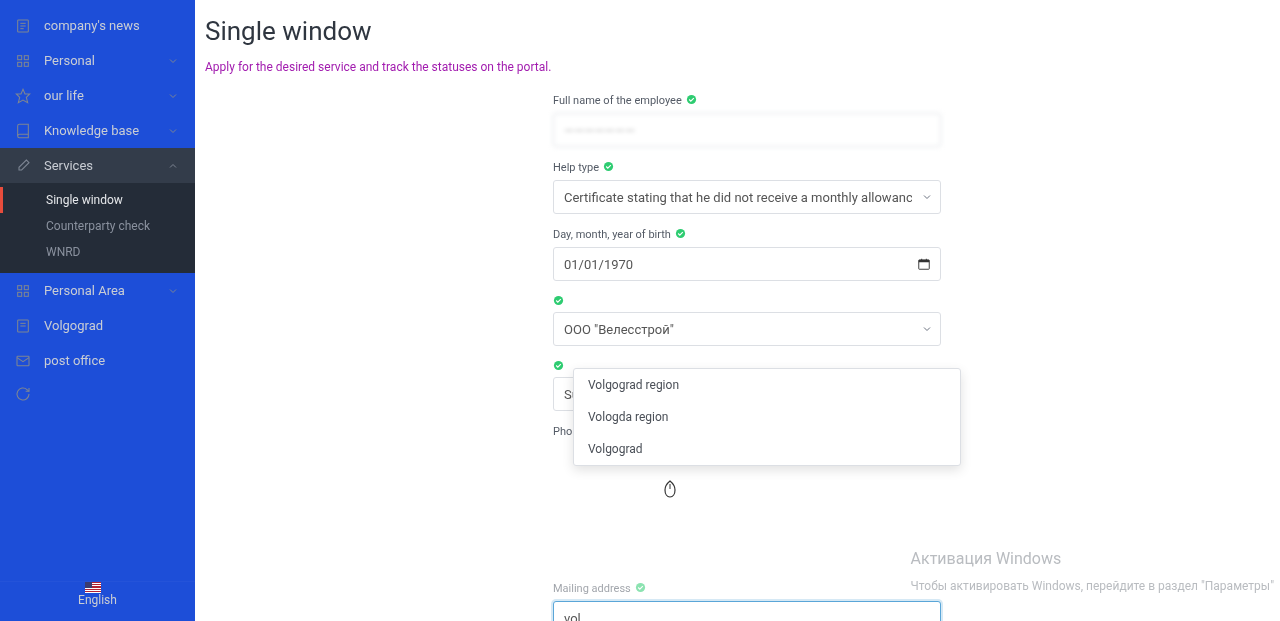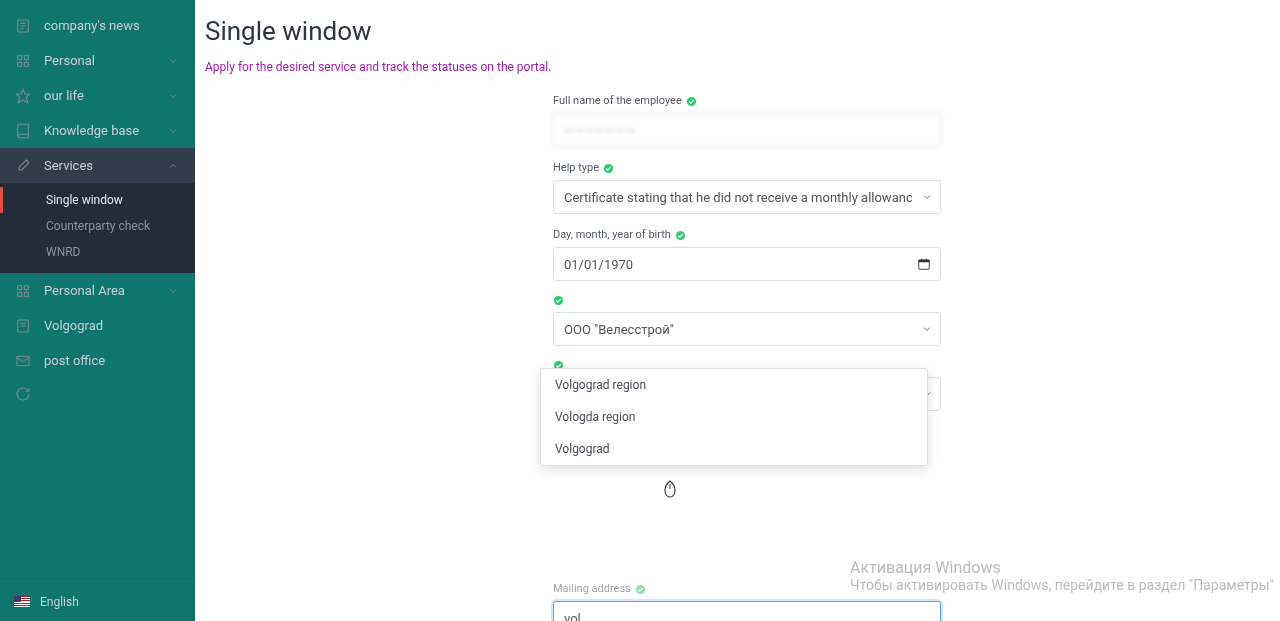--- a/index.html
+++ b/index.html
@@ -1,64 +1,64 @@
 <!DOCTYPE html>
 <html><head>
 <meta charset="utf-8">
 <style>
   * { box-sizing: border-box; margin: 0; padding: 0; font-family: -apple-system, BlinkMacSystemFont, "Segoe UI", Roboto, Arial, sans-serif; }
   body { display: flex; height: 621px; width: 1280px; overflow: hidden; background: #fff; color: #333; }
 
   
-  .sidebar { width: 195px; background: #0f766e; color: #aeb4bf; display: flex; flex-direction: column; font-size: 13px; position: relative; }
+  .sidebar { width: 195px; background: #1d4ed8; color: #aeb4bf; display: flex; flex-direction: column; font-size: 13px; position: relative; }
   .side-top { height: 8px; }
   .side-item { display: flex; align-items: center; height: 35px; padding: 0 14px; cursor: pointer; color: #c9cdd4; }
   .side-item.active { background: #333c4a; }
   .side-icon { width: 18px; height: 18px; display: inline-flex; align-items: center; justify-content: center; color: #7d8593; margin-right: 12px; flex-shrink:0; }
   .side-label { flex: 1; white-space: nowrap; overflow: hidden; text-overflow: ellipsis; }
   .chev { width: 14px; color: #7d8593; }
   .sub-items { background: #242c38; padding: 4px 0 8px 0; }
   .sub-item { display: flex; align-items: center; height: 26px; padding: 0 14px 0 46px; color: #8a919e; font-size: 12px; cursor: pointer; position: relative; }
   .sub-item.sel { color: #e5e7ea; }
   .sub-item.sel::before { content:''; position:absolute; left:0; top:0; bottom:0; width:3px; background:#e74c3c; }
   .sidebar-footer { position: absolute; bottom: 0; left:0; right:0; }
   .refresh-row { height: 32px; display:flex; align-items:center; padding:0 14px; }
-  .lang-row { height: 40px; display:flex; align-items:center; padding:0 14px; color:#c9cdd4; font-size:12px; border-top:1px solid rgba(255,255,255,0.03);}
+  .lang-row { height: 40px; display:flex; align-items:center; padding:0 14px; color:#c9cdd4; font-size:12px; border-top:1px solid rgba(255,255,255,0.03);flex-direction:column;}
   .flag { width:16px; height:11px; margin-right:10px; display:inline-block; background: linear-gradient(#b22234 10%, white 10% 20%, #b22234 20% 30%, white 30% 40%, #b22234 40% 50%, white 50% 60%, #b22234 60% 70%, white 70% 80%, #b22234 80% 90%, white 90%); position:relative; }
   .flag::before { content:''; position:absolute; top:0; left:0; width:7px; height:6px; background:#3c3b6e; }
 
   
   .main { flex:1; overflow-y:auto; position:relative; }
   .main-inner { padding: 16px 24px 40px 10px; }
   .page-title { font-size: 26px; color:#2f3640; font-weight:400; margin-bottom: 14px; }
   .page-sub { font-size: 12px; color:#a21caf; margin-bottom: 20px; }
   .form-col { margin-left: 348px; width: 388px; }
   .field { margin-bottom: 14px; }
-  .flabel { font-size: 11px; color:#545b66; margin-bottom: 6px; display:flex; align-items:flex-end; gap:4px; }
+  .flabel { font-size: 11px; color:#545b66; margin-bottom: 6px; display:flex; align-items:flex-start; gap:4px; }
   .check-ic { display:inline-flex; color:#2ecc71; }
   .finput { width:100%; height:34px; border:1px solid #dcdfe4; border-radius:3px; padding:0 10px; font-size:13px; color:#555; background:#fff; }
   .finput.blur { filter: blur(2px); color:#aaa; }
   .finput.focused { border-color:#5aa6d8; box-shadow: 0 0 0 2px rgba(90,166,216,0.25); outline:none; }
   .fselect { position:relative; }
   .fselect .finput { padding-right: 28px; cursor:pointer; }
   .fselect .drop-ic { position:absolute; right:8px; top:50%; transform:translateY(-50%); color:#6b7280; }
   .date-wrap { position:relative; }
   .date-wrap .cal-ic { position:absolute; right:10px; top:50%; transform:translateY(-50%); color:#333; }
 
   
   .dropdown-pop { position:absolute; width:388px; background:#fff; border:1px solid #dcdfe4; border-radius:3px; box-shadow:0 4px 12px rgba(0,0,0,0.12); z-index:50; max-height:130px; overflow-y:scroll; }
   .dd-item { height:32px; display:flex; align-items:center; padding:0 14px; font-size:12px; color:#4a4f57; cursor:pointer; }
 
   
   .cursor { position:absolute; z-index:100; pointer-events:none; }
 
   
   .watermark { position:absolute; right:6px; bottom:28px; text-align:left; color:#b9bcc0; pointer-events:none; z-index:5;}
   .watermark .wm-t { font-size:16px; }
-  .watermark .wm-s { font-size:14px; }
+  .watermark .wm-s { font-size:12px;margin-top:11px; }
 
   
   .dropdown-pop::-webkit-scrollbar { width:10px; }
   .dropdown-pop::-webkit-scrollbar-thumb { background:#c7cbd1; border-radius:5px; }
   .dropdown-pop::-webkit-scrollbar-track { background:#f0f0f0; }
 
   svg { display:block; }
 </style>
 </head>
 <body>
@@ -329,21 +329,21 @@
                 <polyline points="7 12 10.5 15.5 17 9" fill="none" stroke="#fff" stroke-width="2.5"></polyline>
               </svg>
           </span>
         </div>
         <input class="finput focused" value="vol" style="">
       </div>
 
     </div>
   </div>
 
-  <div class="dropdown-pop" id="ddpop" style="left:345px; top:368px;">
+  <div class="dropdown-pop" id="ddpop" style="left:378px; top:368px;">
   <div class="dd-item">Volgograd region</div>
       <div class="dd-item">Vologda region</div>
       <div class="dd-item">Volgograd</div>
     </div>
 
   <div class="cursor" style="left:467px; top:480px;">
     <svg width="16" height="20" viewBox="0 0 16 20">
         <path d="M8 1 C8 1 3 5 3 10 C3 14 5 17 8 17 C11 17 13 14 13 10 C13 5 8 1 8 1 Z" fill="none" stroke="#333" stroke-width="1.2"></path>
         <line x1="8" y1="4" x2="8" y2="9" stroke="#333"></line>
       </svg>

